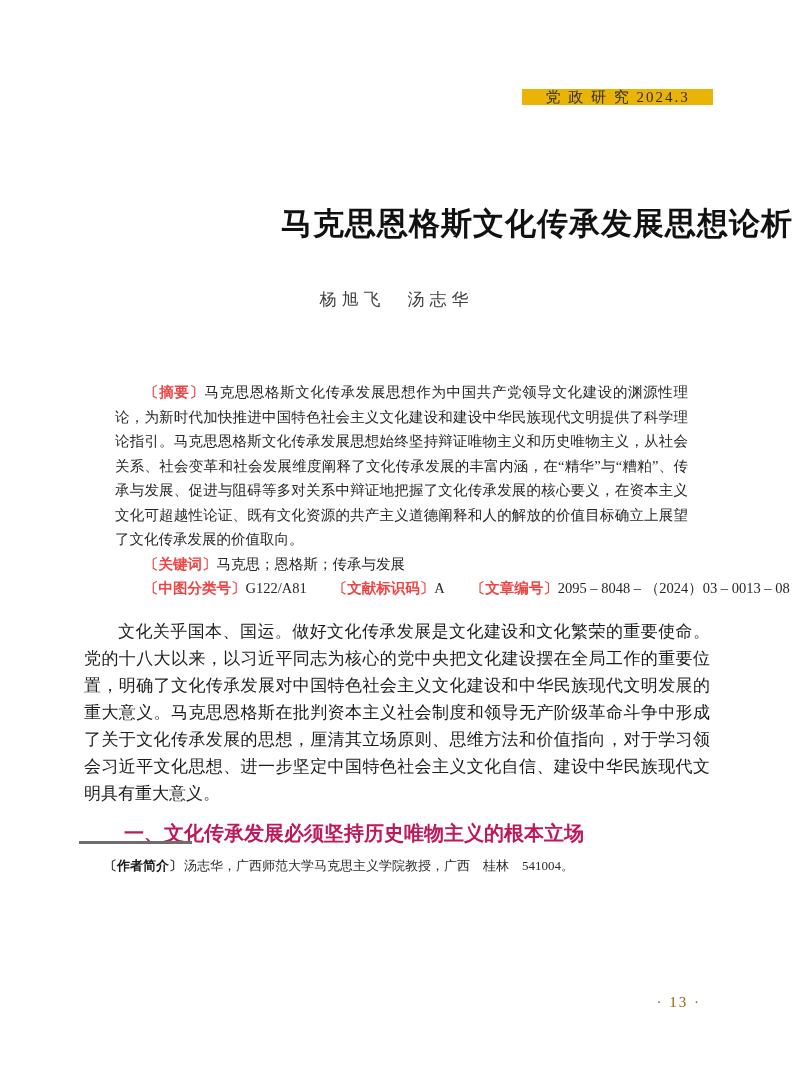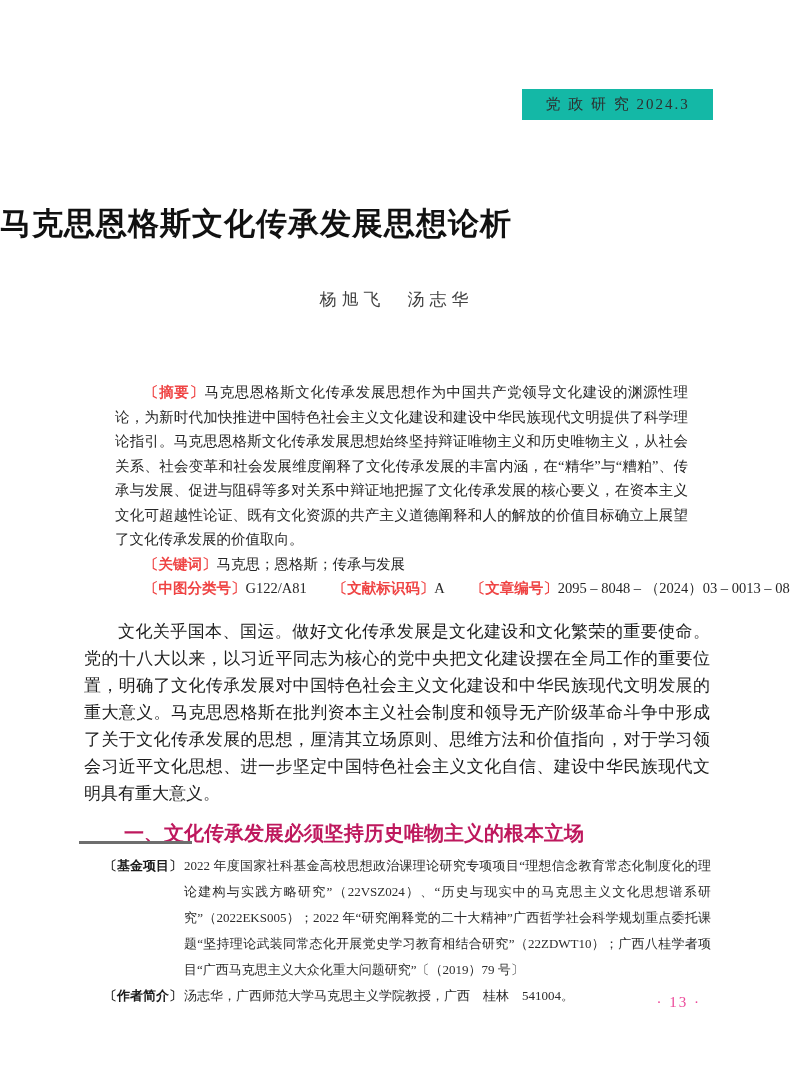--- a/index.html
+++ b/index.html
@@ -16,37 +16,37 @@
     font-family: "Liberation Serif", "DejaVu Serif", serif;
     color: #1f1f1f;
   }
 
   
   .journal-box {
     position: absolute;
     top: 89px;
     left: 522px;
     width: 191px;
-    height: 31px;
-    background: #14b8a6;
+    height: 16px;
+    background: #eab308;
     display: flex;
     align-items: center;
     justify-content: center;
     font-size: 15px;
     letter-spacing: 2px;
     color: #2e2e2e;
   }
 
   
   .article-title {
     position: absolute;
     top: 203px;
     left: 0;
     width: 100%;
-    text-align: left;
+    text-align: right;
     font-size: 31px;
     font-weight: bold;
     letter-spacing: 1px;
     color: #111111;
   }
   .article-authors {
     position: absolute;
     top: 288px;
     left: 0;
     width: 100%;
@@ -150,21 +150,21 @@
     font-weight: bold;
     color: #1a1a1a;
   }
 
   
   .page-number {
     position: absolute;
     top: 994px;
     right: 92px;
     font-size: 15px;
-    color: #ec4899;
+    color: #a16207;
     letter-spacing: 2px;
   }
 </style>
 </head>
 <body>
 
 <div class="page">
 
   <div class="journal-box">
     <span>党 政 研 究  2024.3</span>
@@ -181,24 +181,20 @@
 
   <div class="body-block">
     <p>文化关乎国本、国运。做好文化传承发展是文化建设和文化繁荣的重要使命。党的十八大以来，以习近平同志为核心的党中央把文化建设摆在全局工作的重要位置，明确了文化传承发展对中国特色社会主义文化建设和中华民族现代文明发展的重大意义。马克思恩格斯在批判资本主义社会制度和领导无产阶级革命斗争中形成了关于文化传承发展的思想，厘清其立场原则、思维方法和价值指向，对于学习领会习近平文化思想、进一步坚定中国特色社会主义文化自信、建设中华民族现代文明具有重大意义。</p>
     <p class="section-heading">一、文化传承发展必须坚持历史唯物主义的根本立场</p>
   </div>
 
   <div class="footnote-rule"></div>
 
   <div class="footnote-block">
     <div class="footnote-item">
-      <span class="fn-label">〔基金项目〕</span>
-      <span>2022 年度国家社科基金高校思想政治课理论研究专项项目“理想信念教育常态化制度化的理论建构与实践方略研究”（22VSZ024）、“历史与现实中的马克思主义文化思想谱系研究”（2022EKS005）；2022 年“研究阐释党的二十大精神”广西哲学社会科学规划重点委托课题“坚持理论武装同常态化开展党史学习教育相结合研究”（22ZDWT10）；广西八桂学者项目“广西马克思主义大众化重大问题研究”〔（2019）79 号〕</span>
-    </div>
-    <div class="footnote-item">
       <span class="fn-label">〔作者简介〕</span>
       <div>汤志华，广西师范大学马克思主义学院教授，广西　桂林　541004。</div>
     </div>
   </div>
 
   <div class="page-number">· 13 ·</div>
 
 </div>
 
 </body></html>

